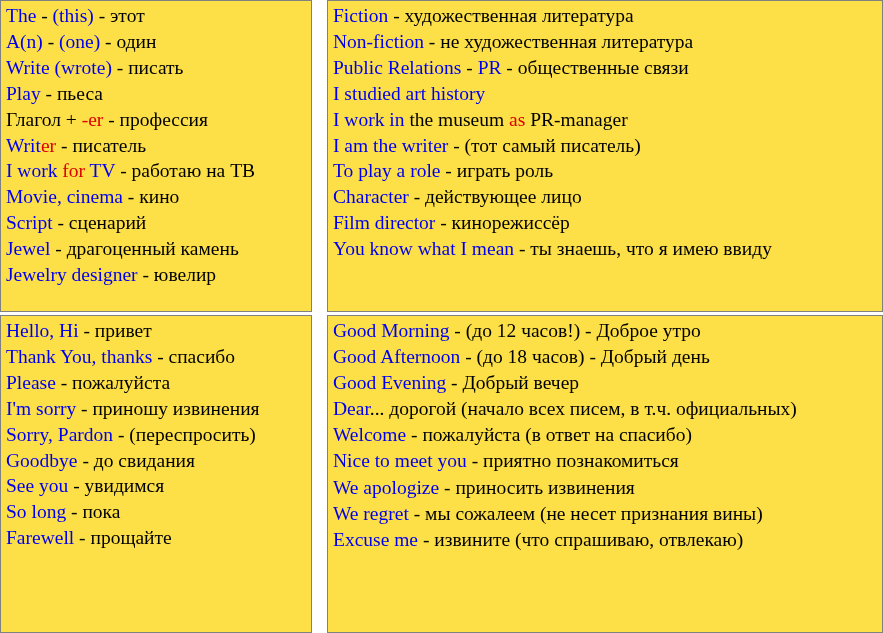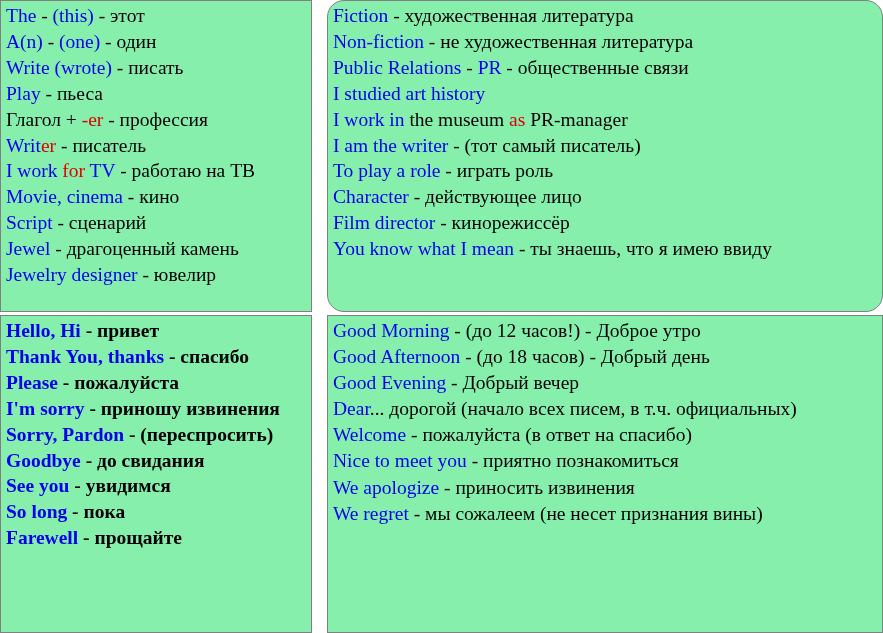--- a/index.html
+++ b/index.html
@@ -19,25 +19,25 @@
     grid-template-rows: 312px 3px 318px;
     width: 883px;
     height: 633px;
     box-sizing: border-box;
   }
   .panel {
     border: 1px solid #808080;
     box-sizing: border-box;
     overflow: hidden;
     padding: 2px 0 0 5px;
-    background: #86efac;
+    background: #fde047;
   }
   .panel.tl { grid-column: 1; grid-row: 1; }
-  .panel.tr { grid-column: 3; grid-row: 1; border-radius: 17px; }
-  .panel.bl { grid-column: 1; grid-row: 3; font-weight: bold; }
+  .panel.tr { grid-column: 3; grid-row: 1; }
+  .panel.bl { grid-column: 1; grid-row: 3; }
   .panel.br { grid-column: 3; grid-row: 3; }
   .gap-v  { grid-column: 2; grid-row: 1 / span 3; background: #ffffff; }
   .gap-h  { grid-column: 1 / span 3; grid-row: 2; background: #ffffff; }
 
   .line {
     font-size: 19.5px;
     line-height: 25.9px;
     white-space: nowrap;
     color: #000000;
     letter-spacing: 0px;
@@ -98,15 +98,16 @@
 
   <div class="panel br">
       <div class="line"><span class="en">Good Morning</span><span class="sep"> - </span><span class="ru">(до 12 часов!) - Доброе утро</span></div>
       <div class="line"><span class="en">Good Afternoon</span><span class="sep"> - </span><span class="ru">(до 18 часов) - Добрый день</span></div>
       <div class="line"><span class="en">Good Evening</span><span class="sep"> - </span><span class="ru">Добрый вечер</span></div>
       <div class="line"><span class="en">Dear</span><span class="ru">... дорогой (начало всех писем, в т.ч. официальных)</span></div>
       <div class="line"><span class="en">Welcome</span><span class="sep"> - </span><span class="ru">пожалуйста (в ответ на спасибо)</span></div>
       <div class="line"><span class="en">Nice to meet you</span><span class="sep"> - </span><span class="ru">приятно познакомиться</span></div>
       <div class="line"><span class="en">We apologize</span><span class="sep"> - </span><span class="ru">приносить извинения</span></div>
       <div class="line"><span class="en">We regret</span><span class="sep"> - </span><span class="ru">мы сожалеем (не несет признания вины)</span></div>
+      <div class="line"><span class="en">Excuse me</span><span class="sep"> - </span><span class="ru">извините (что спрашиваю, отвлекаю)</span></div>
     </div>
 
 </div>
 
 </body></html>

